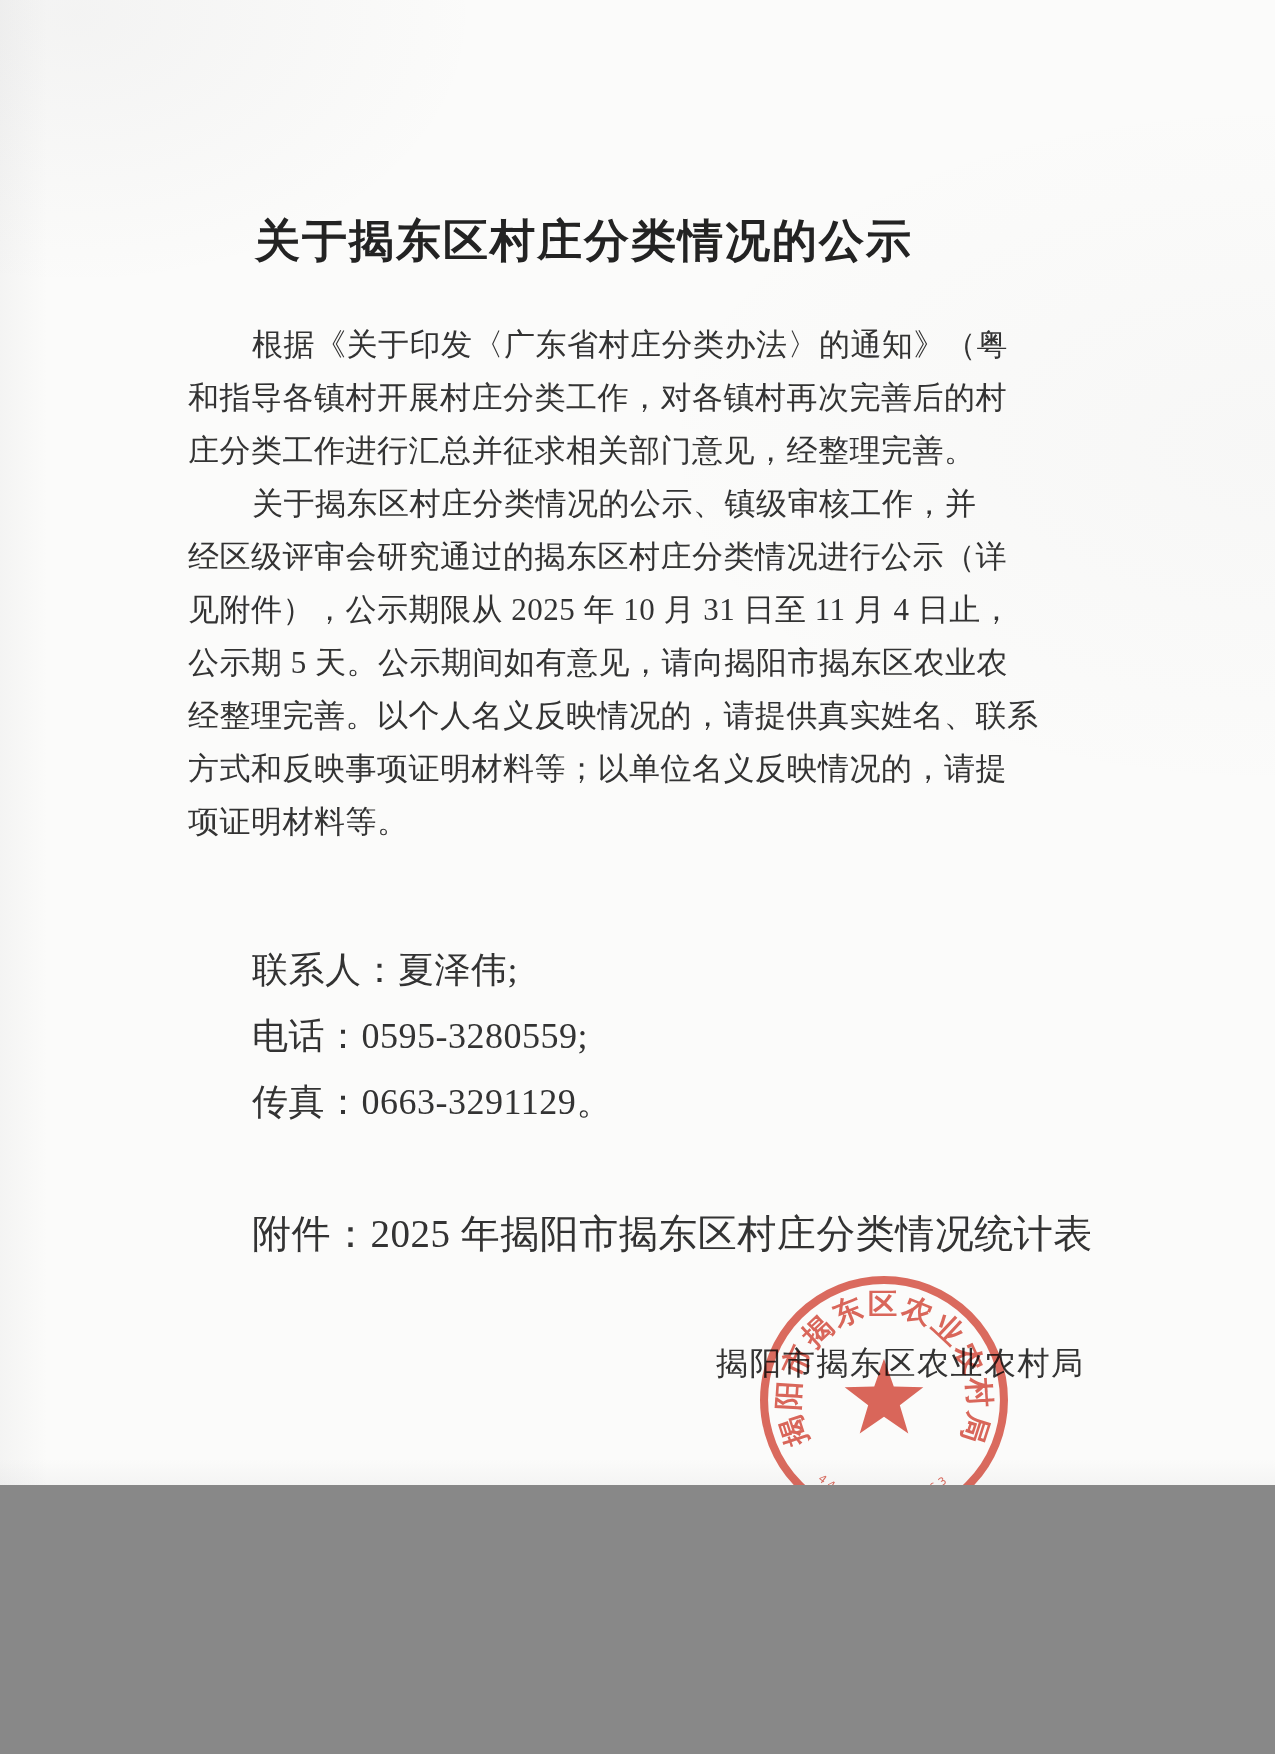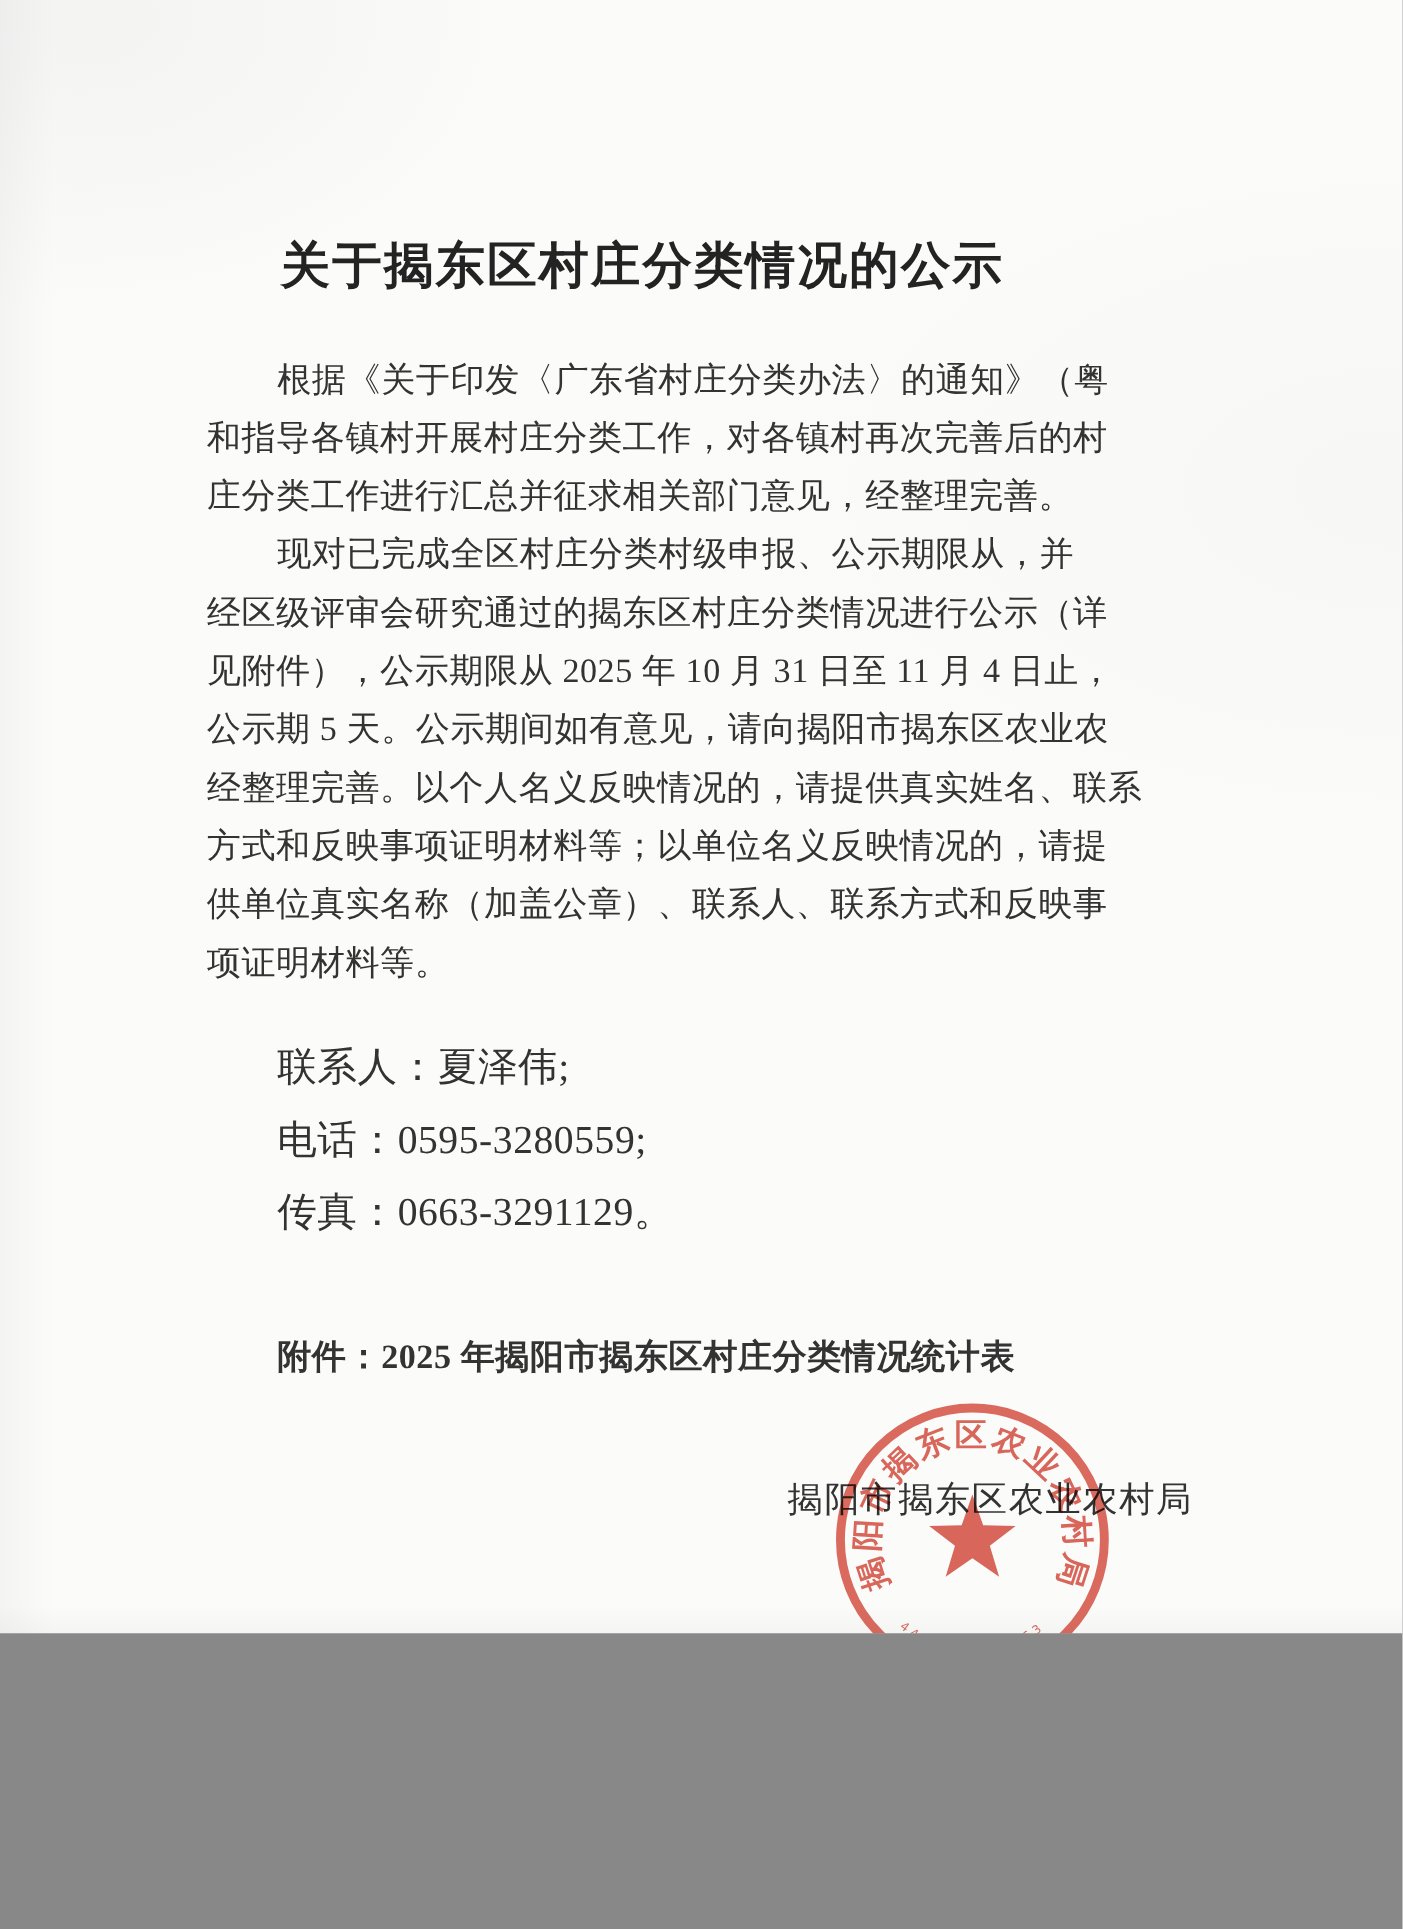--- a/index.html
+++ b/index.html
@@ -50,25 +50,24 @@
     font-size:36px;
     line-height:53px;
     letter-spacing:0.5px;
     color:#333;
     white-space:nowrap;
     margin-bottom:13px;
   }
   .attachment-line{
     position:absolute;
     left:252px;top:1207px;
-    font-size:31px;line-height:53px;
+    font-size:39px;line-height:53px;
     letter-spacing:0.5px;
     color:#333;
     white-space:nowrap;
-    font-weight:bold;
   }
   .signature-line{
     position:absolute;
     left:716px;top:1337px;
     font-size:32px;line-height:53px;
     letter-spacing:1.5px;
     color:#333;
     white-space:nowrap;
   }
   .date-line{
@@ -92,27 +91,26 @@
 <body>
 
 <div class="page">
 
   <div class="doc-title">关于揭东区村庄分类情况的公示</div>
 
   <div class="body-block">
     <div class="bline indent">根据《关于印发〈广东省村庄分类办法〉的通知》（粤</div>
     <div class="bline">和指导各镇村开展村庄分类工作，对各镇村再次完善后的村</div>
     <div class="bline">庄分类工作进行汇总并征求相关部门意见，经整理完善。</div>
-    <div class="bline indent">现对已完成全区村庄分类村级申报、公示期限从，并</div>
+    <div class="bline indent">关于揭东区村庄分类情况的公示、镇级审核工作，并</div>
     <div class="bline">经区级评审会研究通过的揭东区村庄分类情况进行公示（详</div>
     <div class="bline">见附件），公示期限从 2025 年 10 月 31 日至 11 月 4 日止，</div>
     <div class="bline">公示期 5 天。公示期间如有意见，请向揭阳市揭东区农业农</div>
     <div class="bline">经整理完善。以个人名义反映情况的，请提供真实姓名、联系</div>
     <div class="bline">方式和反映事项证明材料等；以单位名义反映情况的，请提</div>
-    <div class="bline">供单位真实名称（加盖公章）、联系人、联系方式和反映事</div>
     <div class="bline">项证明材料等。</div>
   </div>
 
   <div class="contact-block">
     <div class="cline">联系人：夏泽伟;</div>
     <div class="cline">电话：0595-3280559;</div>
     <div class="cline">传真：0663-3291129。</div>
   </div>
 
   <div class="attachment-line">附件：2025 年揭阳市揭东区村庄分类情况统计表</div>

